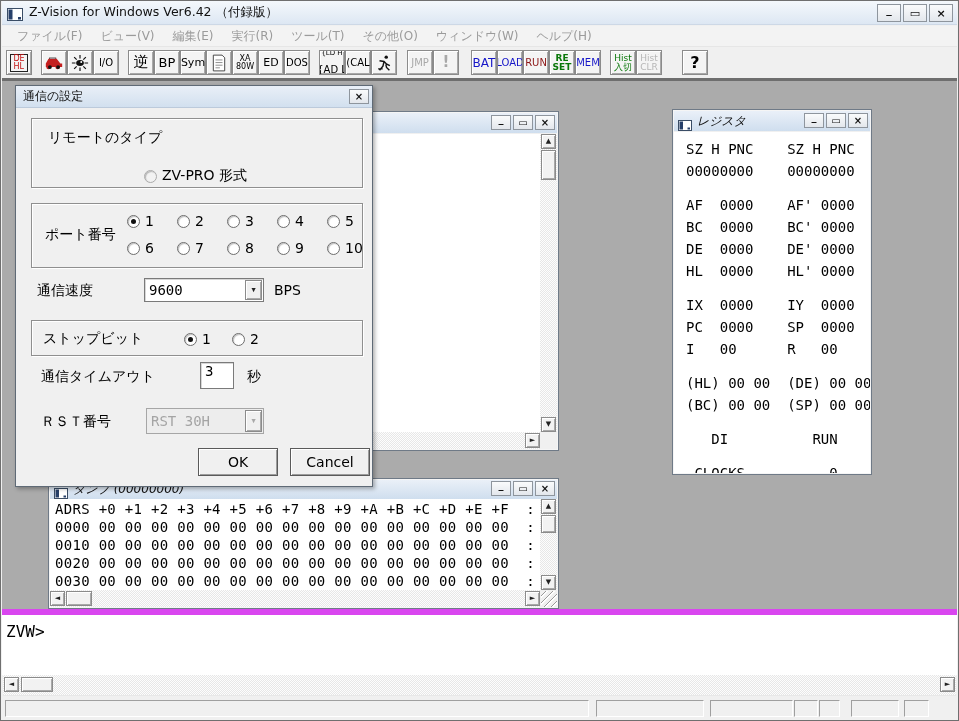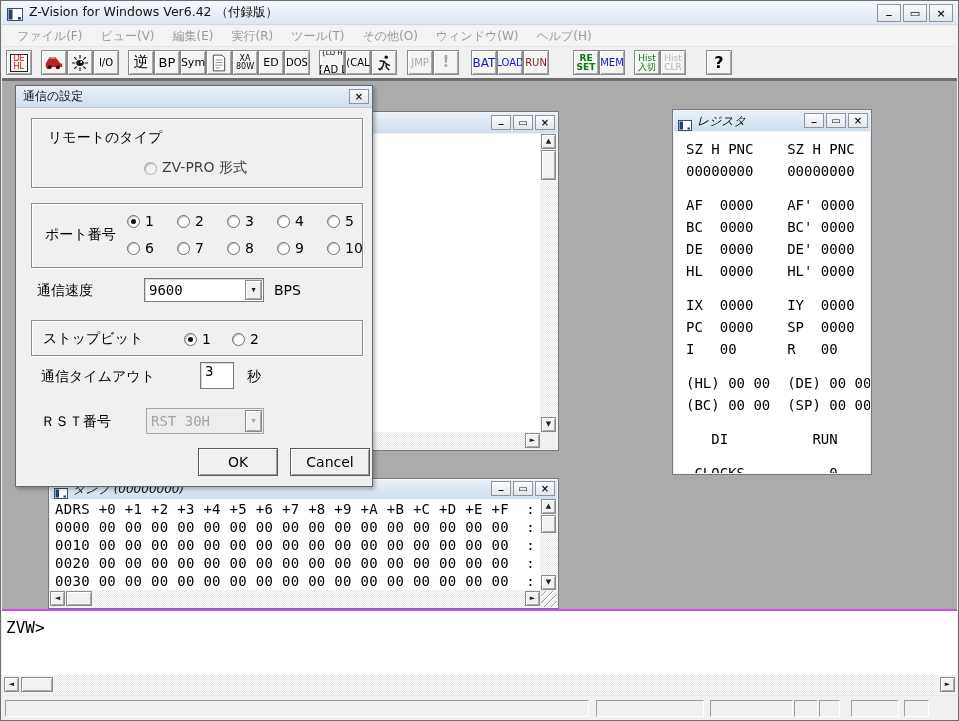--- a/index.html
+++ b/index.html
@@ -70,35 +70,35 @@
     background:linear-gradient(#e9eff7,#d2e0ef);display:flex;align-items:center;padding-left:7px;
     border-bottom:1px solid #bccadb;}
   #dialog .dtitle .t{font-size:12px;color:#111;}
   .groupbox{position:absolute;border:1px solid #8f8f8f;box-shadow:1px 1px 0 #ffffff inset, 1px 1px 0 #ffffff;}
   .dlabel{position:absolute;font-size:14px;color:#000;white-space:nowrap;}
   .radio{display:inline-block;width:13px;height:13px;border-radius:50%;background:#fff;
     border:1px solid #6d6d6d;box-shadow:inset 1px 1px 1px rgba(0,0,0,.25);position:relative;vertical-align:middle;}
   .radio.checked::after{content:"";position:absolute;left:3px;top:3px;width:5px;height:5px;border-radius:50%;background:#111;}
   .radio.dis{border-color:#ababab;background:#f2f2f2;}
   .ritem{position:absolute;display:flex;align-items:center;gap:5px;font-size:14px;color:#000;}
-  .ritem.dis{color:#404040;}
+  .ritem.dis{color:#000000;margin-top:8px;}
   .field{background:#fff;border:1px solid #7a7a7a;box-shadow:inset 1px 1px 0 #d7d7d7;
     font-family:"DejaVu Sans Mono","Liberation Mono",monospace;font-size:14px;color:#000;
     display:flex;align-items:center;padding-left:4px;position:absolute;}
   .combo-btn{position:absolute;right:1px;top:1px;bottom:1px;width:17px;background:#f0f0f0;
     border:1px solid #8b8b8b;box-shadow:inset 1px 1px 0 #fff, inset -1px -1px 0 #a9a9a9;
     display:flex;align-items:center;justify-content:center;font-size:7px;color:#222;}
   .field.dis{background:#ededed;color:#a4a4a4;border-color:#a6a6a6;box-shadow:none;}
   .field.dis .combo-btn{color:#a8a8a8;}
   .pbtn{position:absolute;width:80px;height:28px;background:#f0f0f0;
     border:1px solid #5a5a5a;box-shadow:inset 1px 1px 0 #fff, inset -1px -1px 0 #9c9c9c;
     display:flex;align-items:center;justify-content:center;font-size:14px;color:#000;}
 
   
-  #console{position:absolute;left:1px;top:608px;right:1px;height:66px;background:#fff;border-top:2px solid #d946ef;}
+  #console{position:absolute;left:1px;top:608px;right:1px;height:66px;background:#fff;border-top:6px solid #d946ef;}
   #console .prompt{position:absolute;left:4px;top:7px;font-size:16px;}
   #mainhs{position:absolute;left:2px;right:2px;top:674px;height:20px;}
   #statusbar{position:absolute;left:2px;right:2px;top:694px;bottom:2px;background:#f0f0f0;border-top:1px solid #e8e8e8;}
   .spanel{position:absolute;top:4px;height:17px;background:#f0f0f0;
     border:1px solid;border-color:#9f9f9f #ffffff #ffffff #9f9f9f;}
 </style>
 </head>
 <body>
 
 <div id="app">
@@ -205,21 +205,21 @@
       </div>
       <div class="tb" style="margin-left: 12px;">
         <div style="font-size: 12px; color: rgb(22, 22, 200);">BAT</div>
       </div>
       <div class="tb">
         <div style="font-size: 10px; color: rgb(22, 22, 200);">LOAD</div>
       </div>
       <div class="tb">
         <div style="font-size: 10px; color: rgb(140, 22, 22);">RUN</div>
       </div>
-      <div class="tb" style="margin-left: 24px;">
+      <div class="tb" style="margin-left: 0;">
         <div style="font-size: 9px; color: rgb(10, 120, 10); font-weight: bold;">RE</div>
         <div style="font-size: 9px; color: rgb(10, 120, 10); font-weight: bold;">SET</div>
       </div>
       <div class="tb">
         <div style="font-size: 10px; color: rgb(22, 22, 200);">MEM</div>
       </div>
       <div class="tb" style="margin-left: 9px;">
         <div style="font-size: 9px; color: rgb(10, 120, 10);">Hist</div>
         <div style="font-size: 9px; color: rgb(10, 120, 10);">入切</div>
       </div>

